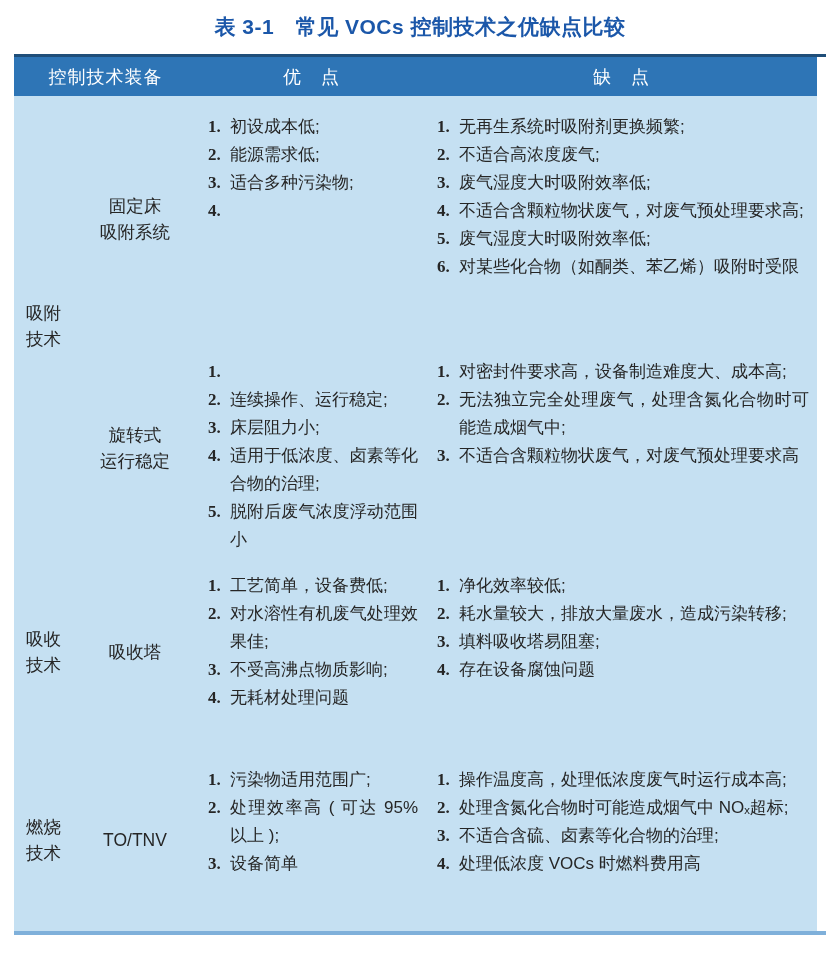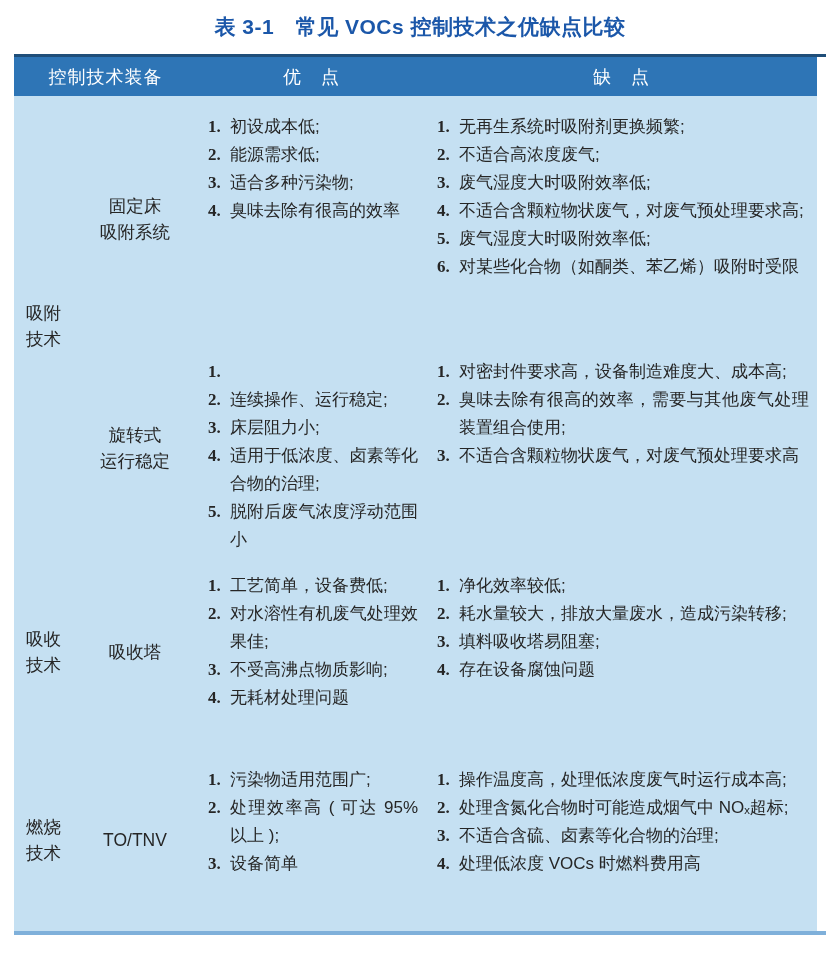--- a/index.html
+++ b/index.html
@@ -78,21 +78,20 @@
         <div class="li">
           <span class="num">2.</span>
           <span class="txt">能源需求低;</span>
         </div>
         <div class="li">
           <span class="num">3.</span>
           <span class="txt">适合多种污染物;</span>
         </div>
         <div class="li">
           <span class="num">4.</span>
-          <span class="txt">臭味去除有很高的效率</span>
         </div>
       </div>
     <div class="cell list-cell c4 r2">
         <div class="li">
           <span class="num">1.</span>
           <span class="txt">无再生系统时吸附剂更换频繁;</span>
         </div>
         <div class="li">
           <span class="num">2.</span>
           <span class="txt">不适合高浓度废气;</span>
@@ -138,21 +137,21 @@
           <span class="txt">脱附后废气浓度浮动范围小</span>
         </div>
       </div>
     <div class="cell list-cell c4 r3">
         <div class="li">
           <span class="num">1.</span>
           <span class="txt">对密封件要求高，设备制造难度大、成本高;</span>
         </div>
         <div class="li">
           <span class="num">2.</span>
-          <span class="txt">臭味去除有很高的效率，需要与其他废气处理装置组合使用;</span>
+          <span class="txt">无法独立完全处理废气，处理含氮化合物时可能造成烟气中;</span>
         </div>
         <div class="li">
           <span class="num">3.</span>
           <span class="txt">不适合含颗粒物状废气，对废气预处理要求高</span>
         </div>
       </div>
 
     <div class="cell center-cell c2 r4">吸收塔</div>
     <div class="cell list-cell c3 r4">
         <div class="li">

